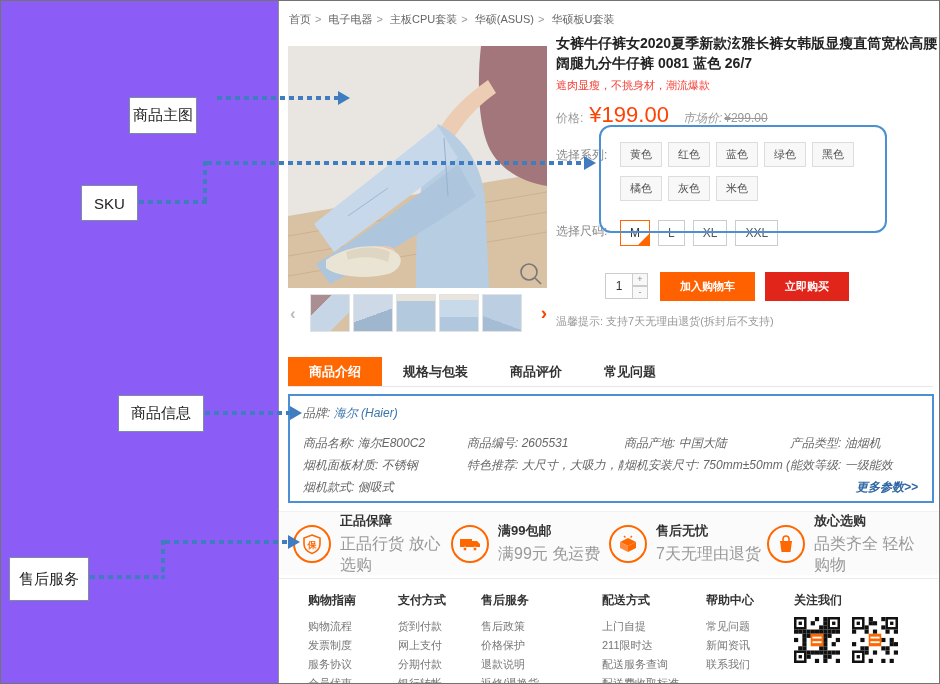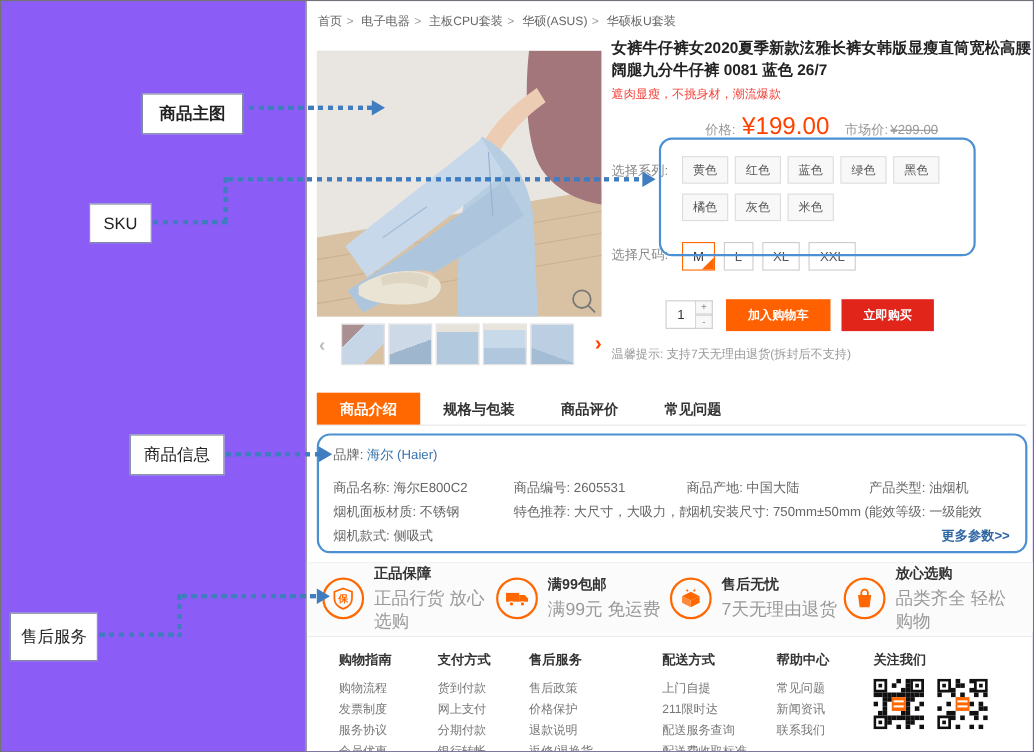--- a/index.html
+++ b/index.html
@@ -23,24 +23,24 @@
   .t1{background:linear-gradient(135deg,#a98f92 0 28%,#c6d6e6 28% 75%,#d9c2a3 75%);}
   .t2{background:linear-gradient(160deg,#cdd9e7 0 55%,#9fb6cf 55%);}
   .t3{background:linear-gradient(180deg,#e7e2da 0 18%,#b3c9de 18%);}
   .t4{background:linear-gradient(180deg,#e9e4dc 0 15%,#c8d9ea 15% 60%,#b0c7dd 60%);}
   .t5{background:linear-gradient(200deg,#bccfe2 0 70%,#a4bcd4 70%);}
 
   
   .details{position:absolute;left:277px;top:32px;width:382px;}
   .title{font-size:14px;font-weight:bold;color:#222;line-height:1.45;}
   .promo{margin-top:4px;font-size:11px;color:#f4433a;}
-  .pricebar{margin-top:9px;display:flex;align-items:baseline;justify-content:center;}
+  .pricebar{margin-top:9px;display:flex;align-items:baseline;}
   .plabel{font-size:12px;color:#999;margin-right:6px;}
   .price{font-size:22px;color:#ff4200;margin-right:14px;}
-  .mlabel{font-size:12px;color:#999;margin-right:2px;}
+  .mlabel{font-size:12px;color:#999;margin-right:2px;font-style:italic;}
   .mprice{font-size:12px;color:#999;text-decoration:line-through;}
   .optrow{margin-top:14px;display:flex;gap:12px;}
   .optlabel{width:52px;flex:none;font-size:12px;color:#888;padding-top:5px;}
   .swatches{width:262px;display:flex;flex-wrap:wrap;gap:6px 6px;row-gap:9px;}
   .swatch{font-size:11px;color:#555;background:#f8f8f8;border:1px solid #ddd;padding:4px 9px;cursor:pointer;}
   .sizes{display:flex;gap:8px;margin-top:2px;}
   .size{position:relative;min-width:14px;text-align:center;font-size:12px;color:#555;background:#fff;border:1px solid #ccc;padding:5px 9px;cursor:pointer;}
   .size.selected{border:1px solid #ff6700;color:#333;}
   .size .corner{display:none;position:absolute;right:0;bottom:0;width:0;height:0;border-right:11px solid #ff6700;border-top:11px solid transparent;}
   .size.selected .corner{display:block;}
@@ -53,21 +53,21 @@
   .cart{background:#ff6000;margin-right:10px;}
   .buy{background:#e1251b;}
   .tips{margin-top:13px;font-size:11px;color:#999;}
 
   
   .tabs{position:absolute;left:9px;top:356px;right:6px;height:29px;border-bottom:1px solid #e6e6e6;display:flex;}
   .tab{padding:0 21px;line-height:29px;font-size:13px;font-weight:bold;color:#333;cursor:pointer;}
   .tab.active{background:#ff6700;color:#fff;}
 
   
-  .infobox{position:absolute;left:9px;top:393px;width:646px;height:109px;border:2px solid #4a90d2;border-radius:12px;box-sizing:border-box;padding:9px 13px 4px;}
+  .infobox{position:absolute;left:9px;top:393px;width:646px;height:109px;border:2px solid #4a90d2;border-radius:0;box-sizing:border-box;padding:9px 13px 4px;font-style:italic;}
   .brandrow{font-size:12px;color:#666;}
   .brandrow .bval{color:#3a74ad;cursor:pointer;}
   .specs{margin-top:13px;display:grid;grid-template-columns:164px 157px 166px auto;row-gap:5px;font-size:12px;color:#666;}
   .spec{white-space:nowrap;overflow:hidden;}
   .morelink{position:absolute;right:14px;bottom:5px;font-size:12px;color:#2e66a4;font-weight:bold;cursor:pointer;}
 
   
   .services{position:absolute;left:0;top:510px;width:100%;height:64px;background:#fbfbfb;border-top:1px solid #f1f1f1;display:flex;align-items:center;padding:0 14px;box-sizing:border-box;}
   .svc{flex:1;display:flex;align-items:center;gap:9px;}
   .svc .ring{width:38px;height:38px;border:2px solid #ff6700;border-radius:50%;flex:none;display:flex;align-items:center;justify-content:center;box-sizing:border-box;}
@@ -427,21 +427,21 @@
                 <rect x="18.400000000000002" y="19.654545454545456" width="9.200000000000001" height="1.8818181818181818" fill="#fff"></rect>
                 <rect x="18.400000000000002" y="24.254545454545454" width="9.200000000000001" height="1.8818181818181818" fill="#fff"></rect>
               </svg></div>
         </div>
       </div>
     </div>
   </div>
 
   <div class="hl-box" style="left:598px;top:124px;width:284px;height:104px;"></div>
 
-  <div class="ann-box" style="left:128px;top:84px;width:92px;height:37px;font-weight:bold;">
+  <div class="ann-box" style="left:128px;top:96px;width:68px;height:37px;">
       <span>商品主图</span>
     </div>
   <div class="hline" style="left:216px;top:95px;width:122px;"></div>
   <div class="arrowhead" style="left:337px;top:90px;"></div>
 
   <div class="ann-box" style="left:80px;top:184px;width:57px;height:36px;">
       <span>SKU</span>
     </div>
   <div class="hline" style="left:138px;top:199px;width:68px;"></div>
   <div class="vline" style="left:202px;top:160px;height:43px;"></div>

